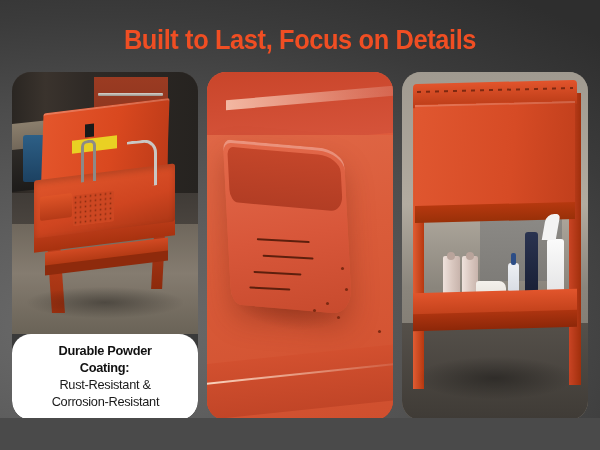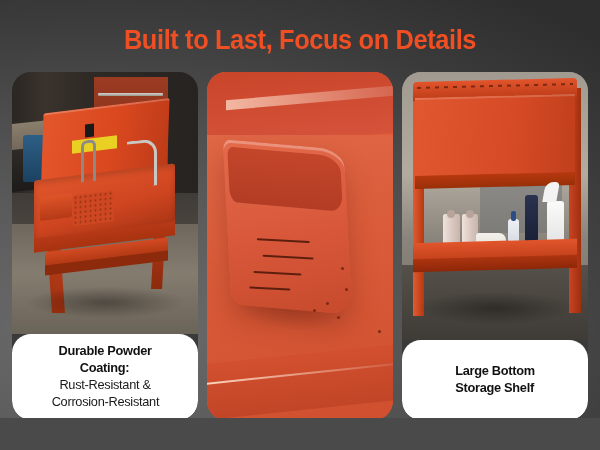--- a/index.html
+++ b/index.html
@@ -451,20 +451,16 @@
 
         <div class="gloves"></div>
         <div class="bottle-w"></div>
         <div class="bottle-b"></div>
         <div class="spray"></div>
 
         <div class="shelf"></div>
         <div class="shelflip"></div>
         <div class="shadowblur"></div>
       </div>
-      <div class="caption">
-        <div class="t1">Large Bottom</div>
-        <div class="t1">Storage Shelf</div>
-      </div>
     </div>
 
   </div>
 </div>
 
 </body></html>

